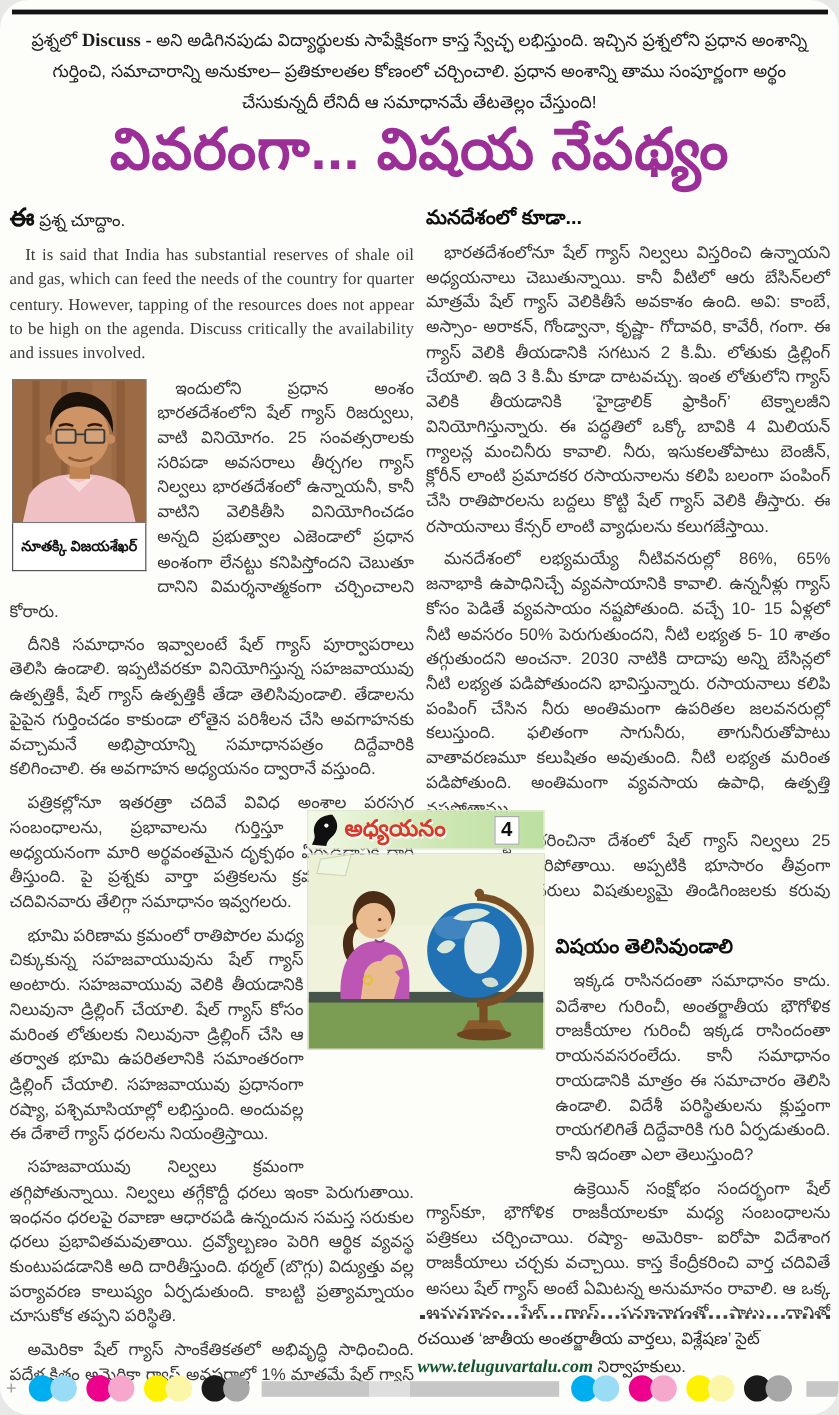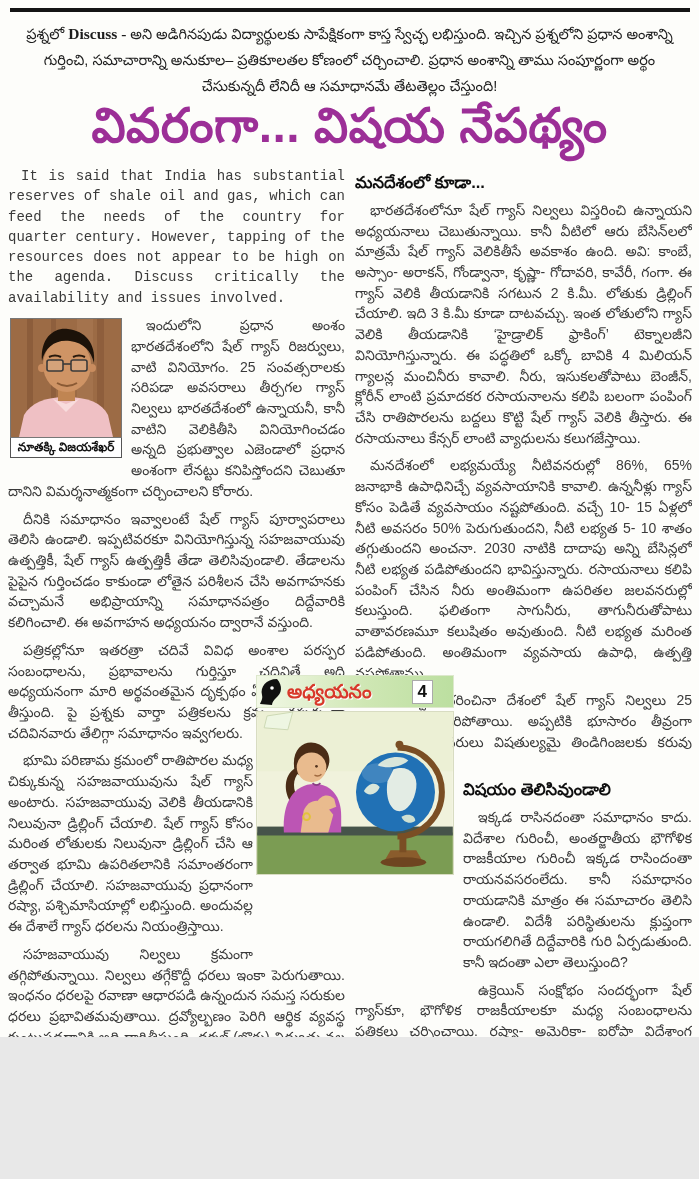--- a/index.html
+++ b/index.html
@@ -1,36 +1,36 @@
 <!DOCTYPE html>
 <html><head>
 <meta charset="utf-8">
 <style>
   html,body{margin:0;padding:0;background:#e8e8e8;}
-  .page{position:relative;width:699px;height:1037px;margin:0 auto;background:#fdfdfa;
-        font-family:"Liberation Sans","DejaVu Sans",sans-serif;overflow:hidden;}
+  .page{position:relative;width:699px;height:1179px;margin:0 auto;background:#fdfdfa;
+        font-family:"Liberation Sans","DejaVu Sans",sans-serif;overflow:hidden;border-radius:24px;}
   .top-rule{position:absolute;left:10px;right:9px;top:8px;height:4px;background:#141414;}
   .intro{position:absolute;left:26px;right:26px;top:20px;margin:0;text-align:center;
          font-size:14.5px;line-height:1.78;color:#1d1d1d;}
   .intro b{font-family:"Liberation Serif",serif;font-size:15.5px;}
   .headline{position:absolute;left:0;right:0;top:100px;margin:0;text-align:center;
             font-size:48px;line-height:1.1;font-weight:bold;letter-spacing:.5px;white-space:nowrap;}
   .columns{position:absolute;left:8px;right:7px;top:166px;height:988px;display:flex;gap:10px;overflow:hidden;}
   .col{width:337px;overflow:hidden;}
   .col p{margin:0 0 7px;text-align:justify;text-indent:15px;font-size:14px;line-height:1.48;color:#3a3a3a;}
   .leadin{text-indent:0 !important;color:#222 !important;}
   .leadin .big{font-size:21px;font-weight:bold;color:#111;}
-  .english{font-family:Liberation Mono, monospace;font-size:15.2px;color:#141414;
+  .english{font-family:Liberation Serif, serif;font-size:15.2px;color:#141414;
            line-height:1.45 !important;text-indent:13px !important;}
   .subhead{font-size:16.5px;font-weight:bold;color:#0f0f0f;margin:7px 0 7px;line-height:1.2;}
   
   .photo-wrap{float:left;width:112px;margin:3px 9px 3px 2px;}
   .photo-wrap svg{display:block;width:110px;height:118px;border:1px solid #777;background:#9c6b45;}
   .photo-caption{border:1px solid #555;border-top:none;background:#fff;text-align:center;
-                 font-weight:bold;font-size:12px;line-height:1.25;padding:2px 1px;color:#111;}
+                 font-weight:bold;font-size:12px;line-height:1.25;padding:12px 1px;color:#111;}
   
   .illu-spacer-right{float:right;width:92px;height:204px;}
   .illu-spacer-left{float:left;width:102px;height:206px;margin-right:6px;}
   
   .illustration{position:absolute;left:256px;top:675px;width:198px;}
   .illu-banner{height:33px;display:flex;align-items:center;gap:4px;padding:0 20px 0 2px;
                background:linear-gradient(90deg,#f2f8e6 0%,#cfe7b4 55%,#bcdfa0 100%);
                border:1px solid #dde8cc;box-sizing:border-box;}
   .illu-banner .title{font-weight:bold;font-size:19px;line-height:1;
                       text-shadow:1px 1px 0 #ffffff;}
@@ -60,20 +60,21 @@
 
   <div class="top-rule"></div>
 
   <p class="intro"><span>ప్రశ్నలో </span><b>Discuss - </b><span> అని అడిగినపుడు విద్యార్థులకు సాపేక్షికంగా కాస్త స్వేచ్ఛ లభిస్తుంది. ఇచ్చిన ప్రశ్నలోని ప్రధాన అంశాన్ని గుర్తించి, సమాచారాన్ని అనుకూల– ప్రతికూలతల కోణంలో చర్చించాలి. ప్రధాన అంశాన్ని తాము సంపూర్ణంగా అర్థం చేసుకున్నదీ లేనిదీ ఆ సమాధానమే తేటతెల్లం చేస్తుంది!</span></p>
 
   <h1 class="headline" style="color: rgb(156, 47, 151);">వివరంగా... విషయ నేపథ్యం</h1>
 
   <div class="columns">
 
     <div class="col">
+      <p class="leadin"><b class="big">ఈ</b><span> ప్రశ్న చూద్దాం.</span></p>
 
       <p class="english">It is said that India has substantial reserves of shale oil and gas, which can feed the needs of the country for quarter century. However, tapping of the resources does not appear to be high on the agenda. Discuss critically the availability and issues involved.</p>
 
       <div class="photo-wrap">
         <svg viewBox="0 0 110 118" aria-hidden="true">
           <rect width="110" height="118" fill="#9c6b45"></rect>
           <rect x="16" y="0" width="6" height="118" fill="#7f5233" opacity=".55"></rect>
           <rect x="40" y="0" width="5" height="118" fill="#7f5233" opacity=".45"></rect>
           <rect x="86" y="0" width="7" height="118" fill="#7f5233" opacity=".5"></rect>
           <rect x="66" y="0" width="16" height="118" fill="#b5855c" opacity=".35"></rect>

